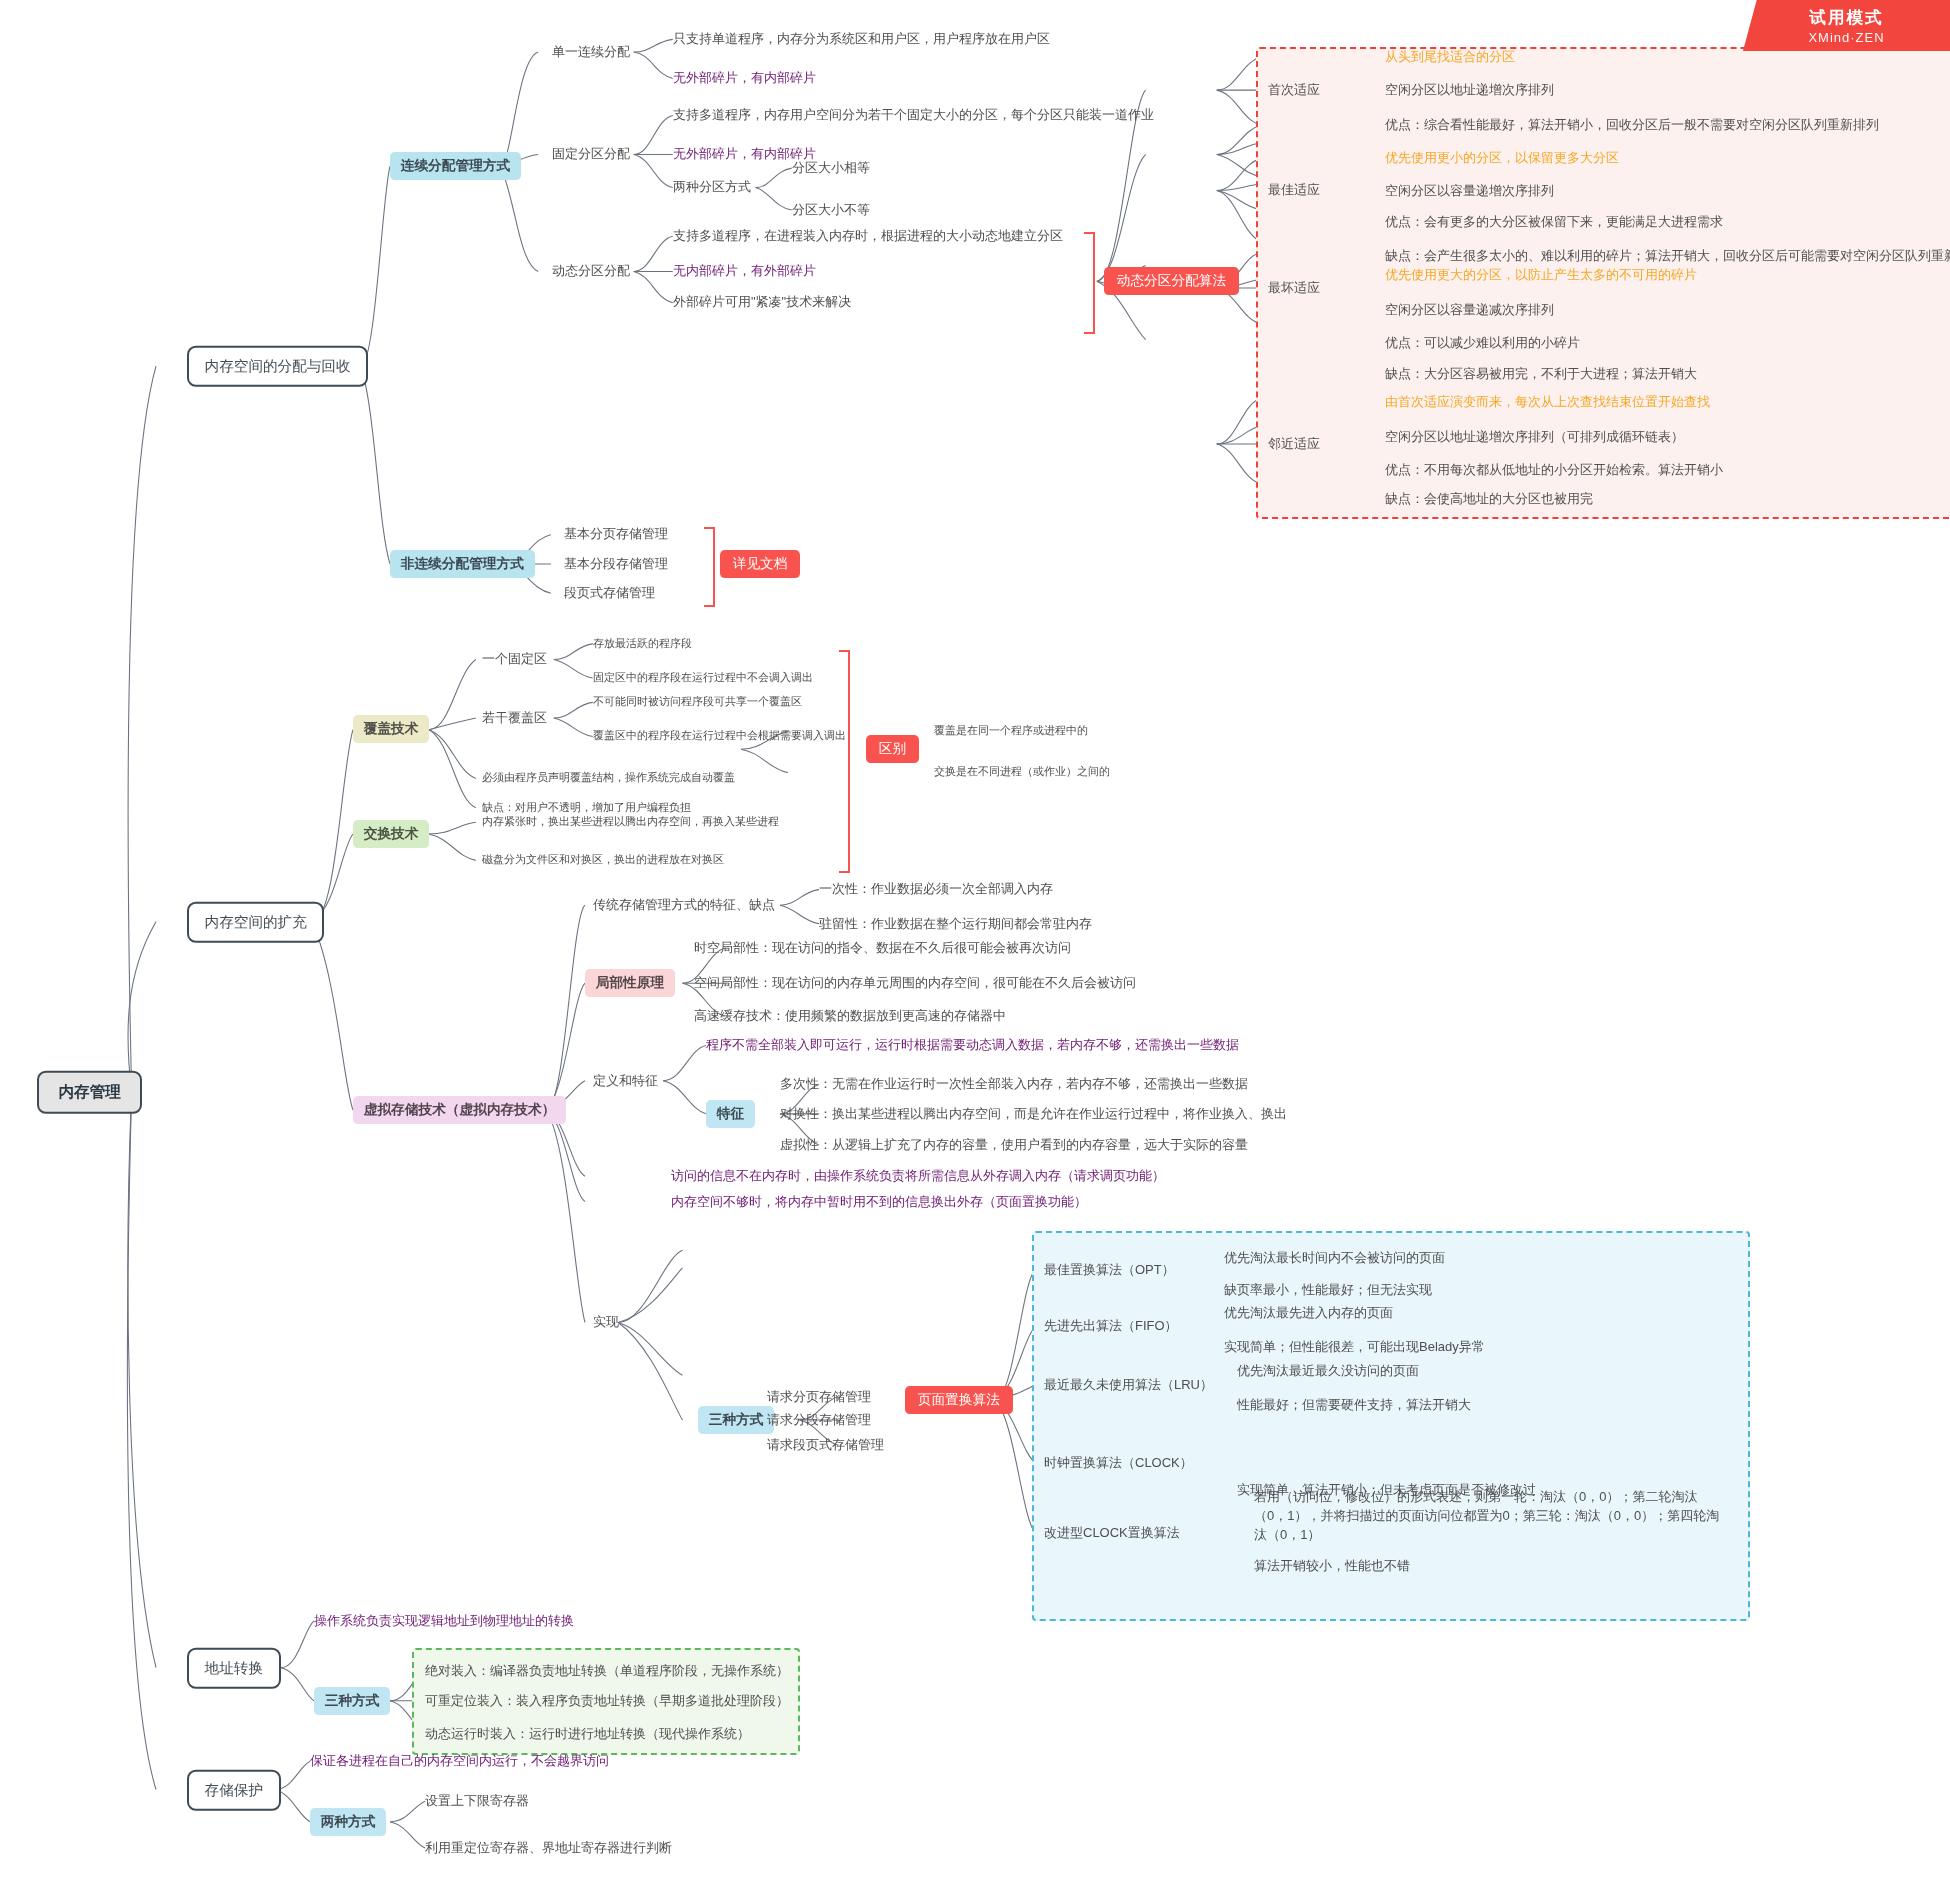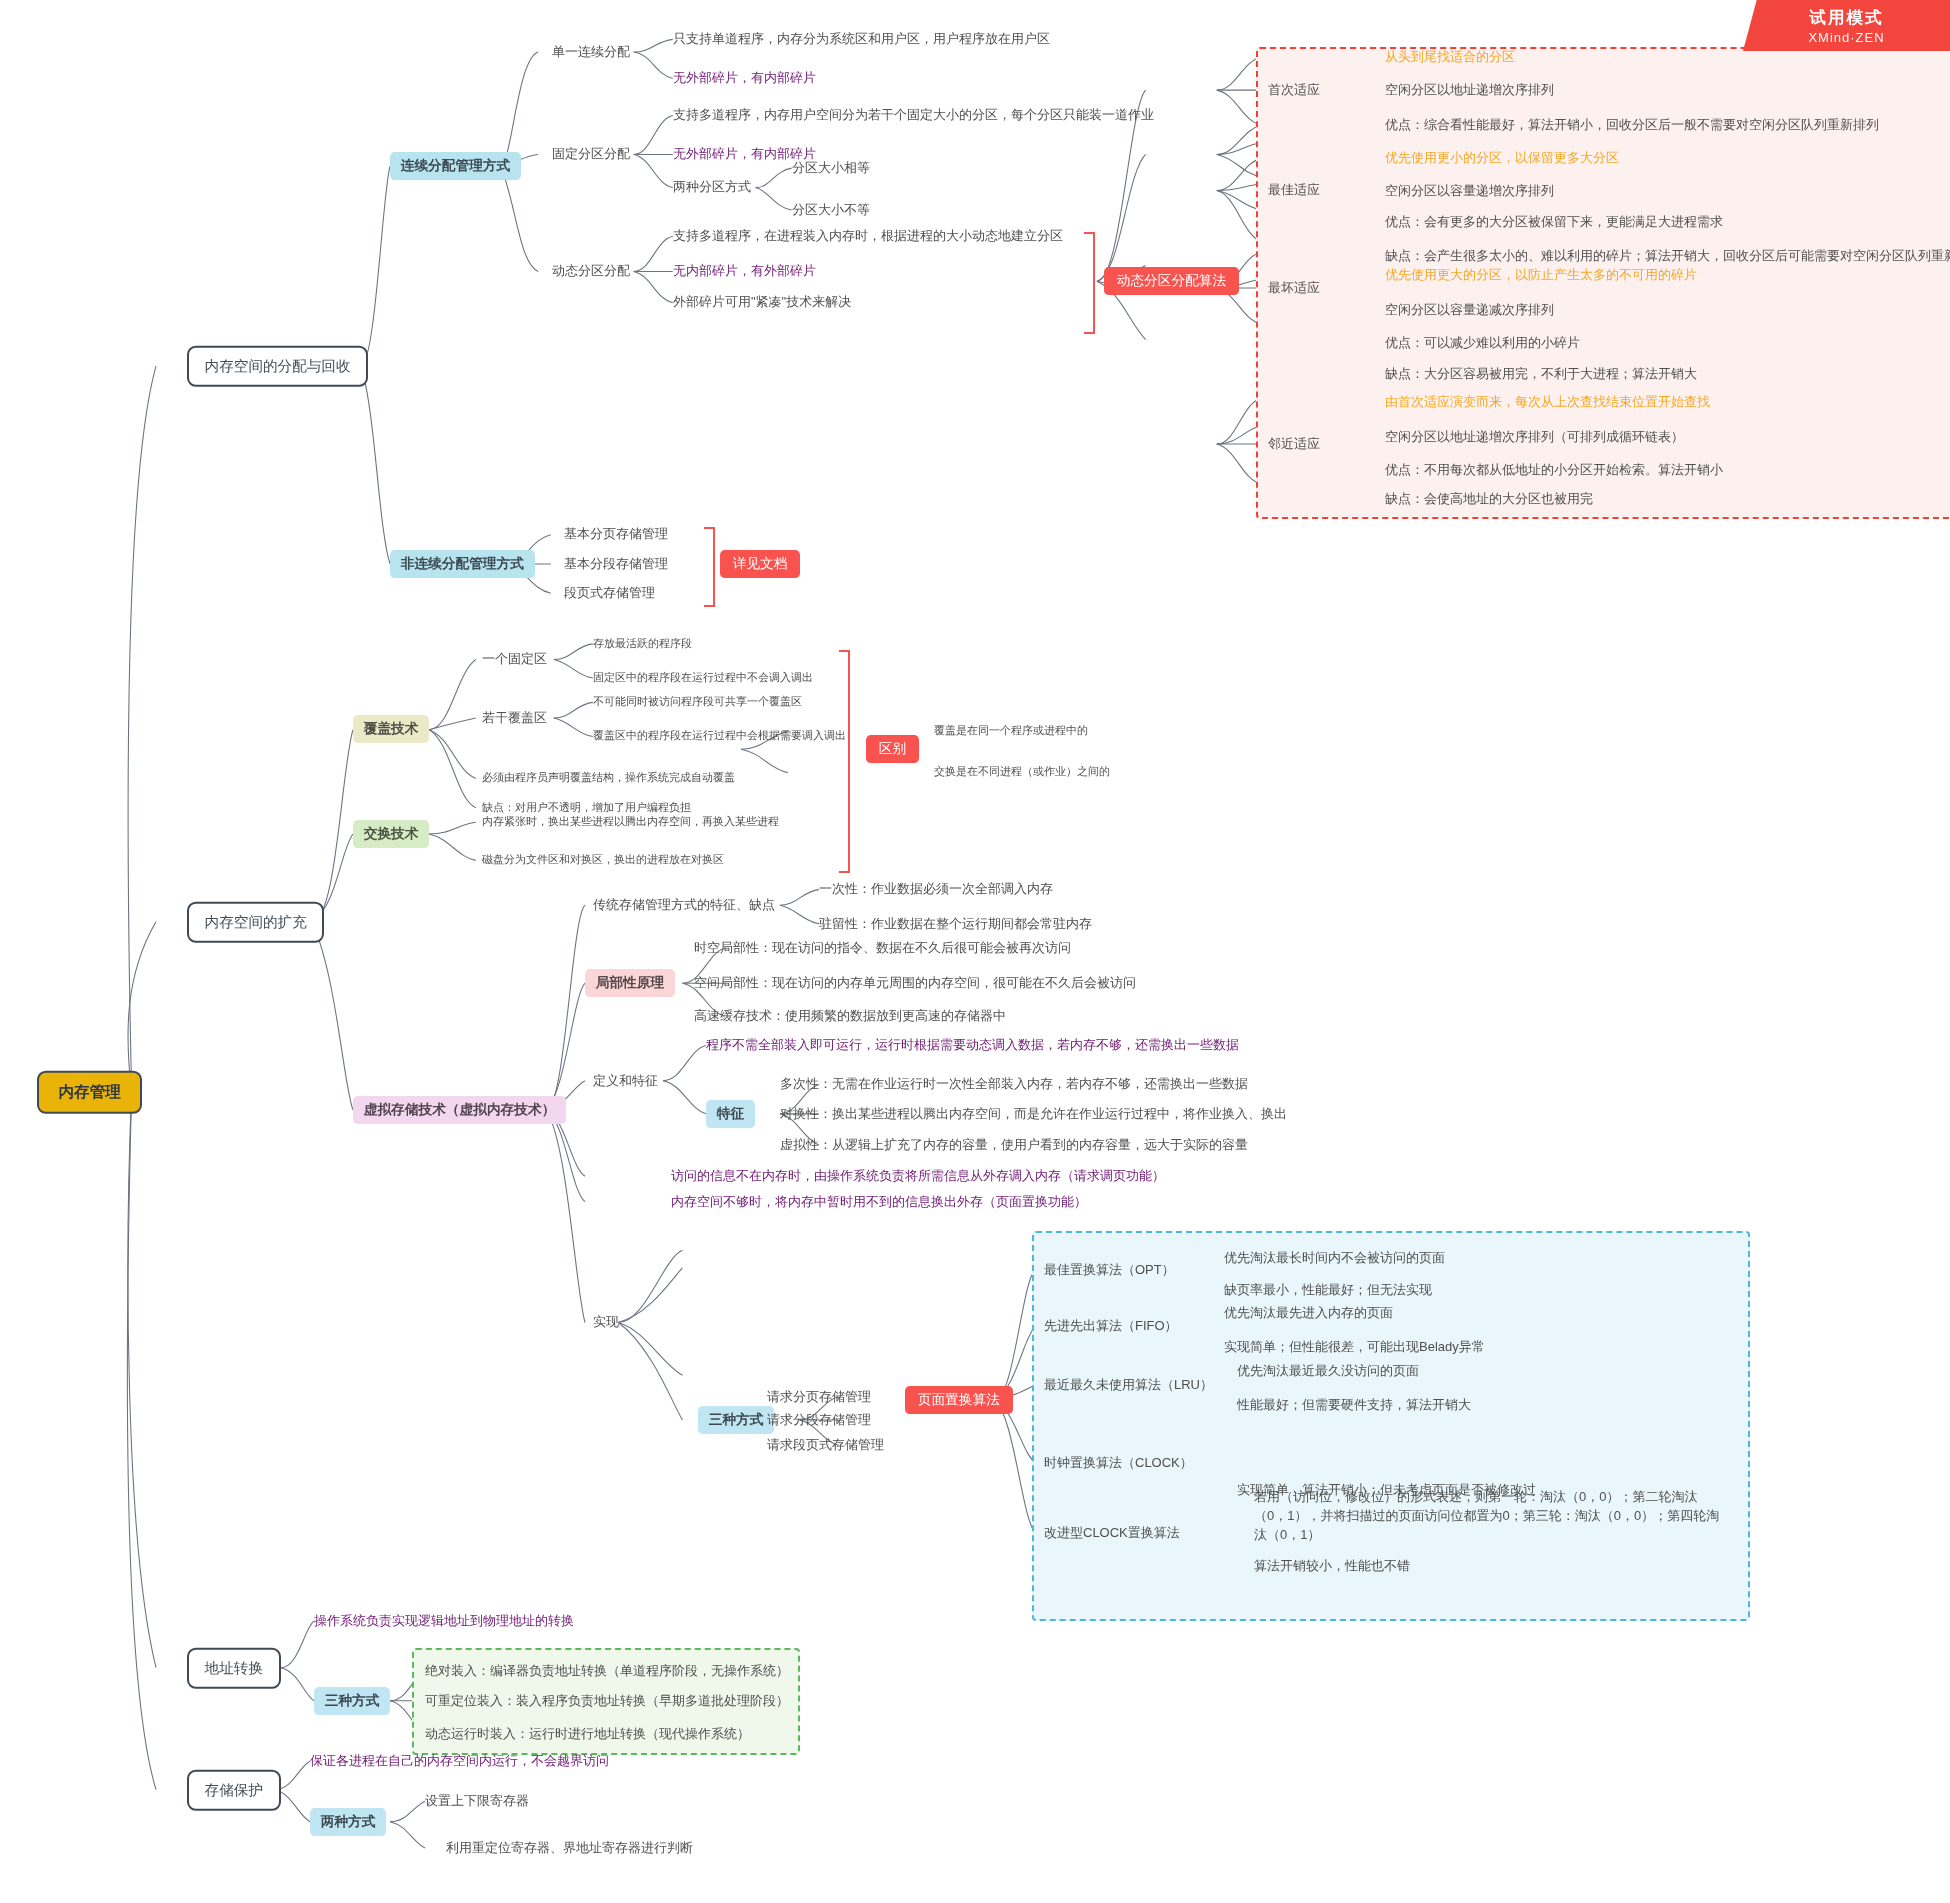--- a/index.html
+++ b/index.html
@@ -16,21 +16,21 @@
   .t{transform:translateY(-50%);font-size:13px;color:#4f4f4f;}
   .t.small{font-size:11px;}
   .t.blue{color:#701a75;}
   .t.orange{color:#f5a623;}
   .t.wrap{white-space:normal;line-height:1.45;}
 
   
   .box{position:absolute;transform:translateY(-50%);
        padding:4.9px 10.7px;border-radius:4.9px;font-size:13.7px;font-weight:bold;
        white-space:nowrap;}
-  .box.root{background:#eab308;border:2px solid #3f4a55;color:#2b3a44;
+  .box.root{background:#e5e5e5;border:2px solid #3f4a55;color:#2b3a44;
             border-radius:8.8px;padding:8.8px 19.5px;font-size:15.6px;}
   .box.plain{background:#fff;border:2px solid #3f4a55;color:#434d55;
             border-radius:8.8px;padding:8.8px 15.6px;font-size:14.6px;font-weight:normal;}
   .box.cyan{background:#b8e4f0;color:#3d4a52;}
   .box.red{background:#f8534e;color:#ffffff;font-weight:normal;padding:4.9px 12.7px;}
   .box.khaki{background:#ece9c6;color:#51504a;}
   .box.green{background:#d6ecc4;color:#4a5543;}
   .box.pink{background:#f2d7ee;color:#50434e;}
   .box.rose{background:#fbd6d6;color:#54464a;}
   .box.cyan2{background:#bfe6f2;color:#3d4a52;}
@@ -344,16 +344,16 @@
 
   <div class="node t blue" style="left:314px;top:1621px;">操作系统负责实现逻辑地址到物理地址的转换</div>
   <div class="box cyan2" style="left:314px;top:1701px;">三种方式</div>
   <div class="node t" style="left:425px;top:1671px;">绝对装入：编译器负责地址转换（单道程序阶段，无操作系统）</div>
   <div class="node t" style="left:425px;top:1701px;">可重定位装入：装入程序负责地址转换（早期多道批处理阶段）</div>
   <div class="node t" style="left:425px;top:1734px;">动态运行时装入：运行时进行地址转换（现代操作系统）</div>
 
   <div class="node t blue" style="left:310px;top:1761px;">保证各进程在自己的内存空间内运行，不会越界访问</div>
   <div class="box cyan2" style="left:310px;top:1822px;">两种方式</div>
   <div class="node t" style="left:425px;top:1801px;">设置上下限寄存器</div>
-  <div class="node t" style="left:425px;top:1848px;margin-left:21px;">利用重定位寄存器、界地址寄存器进行判断</div>
+  <div class="node t" style="left:425px;top:1848px;">利用重定位寄存器、界地址寄存器进行判断</div>
 
 </div>
 
 
 </body></html>

